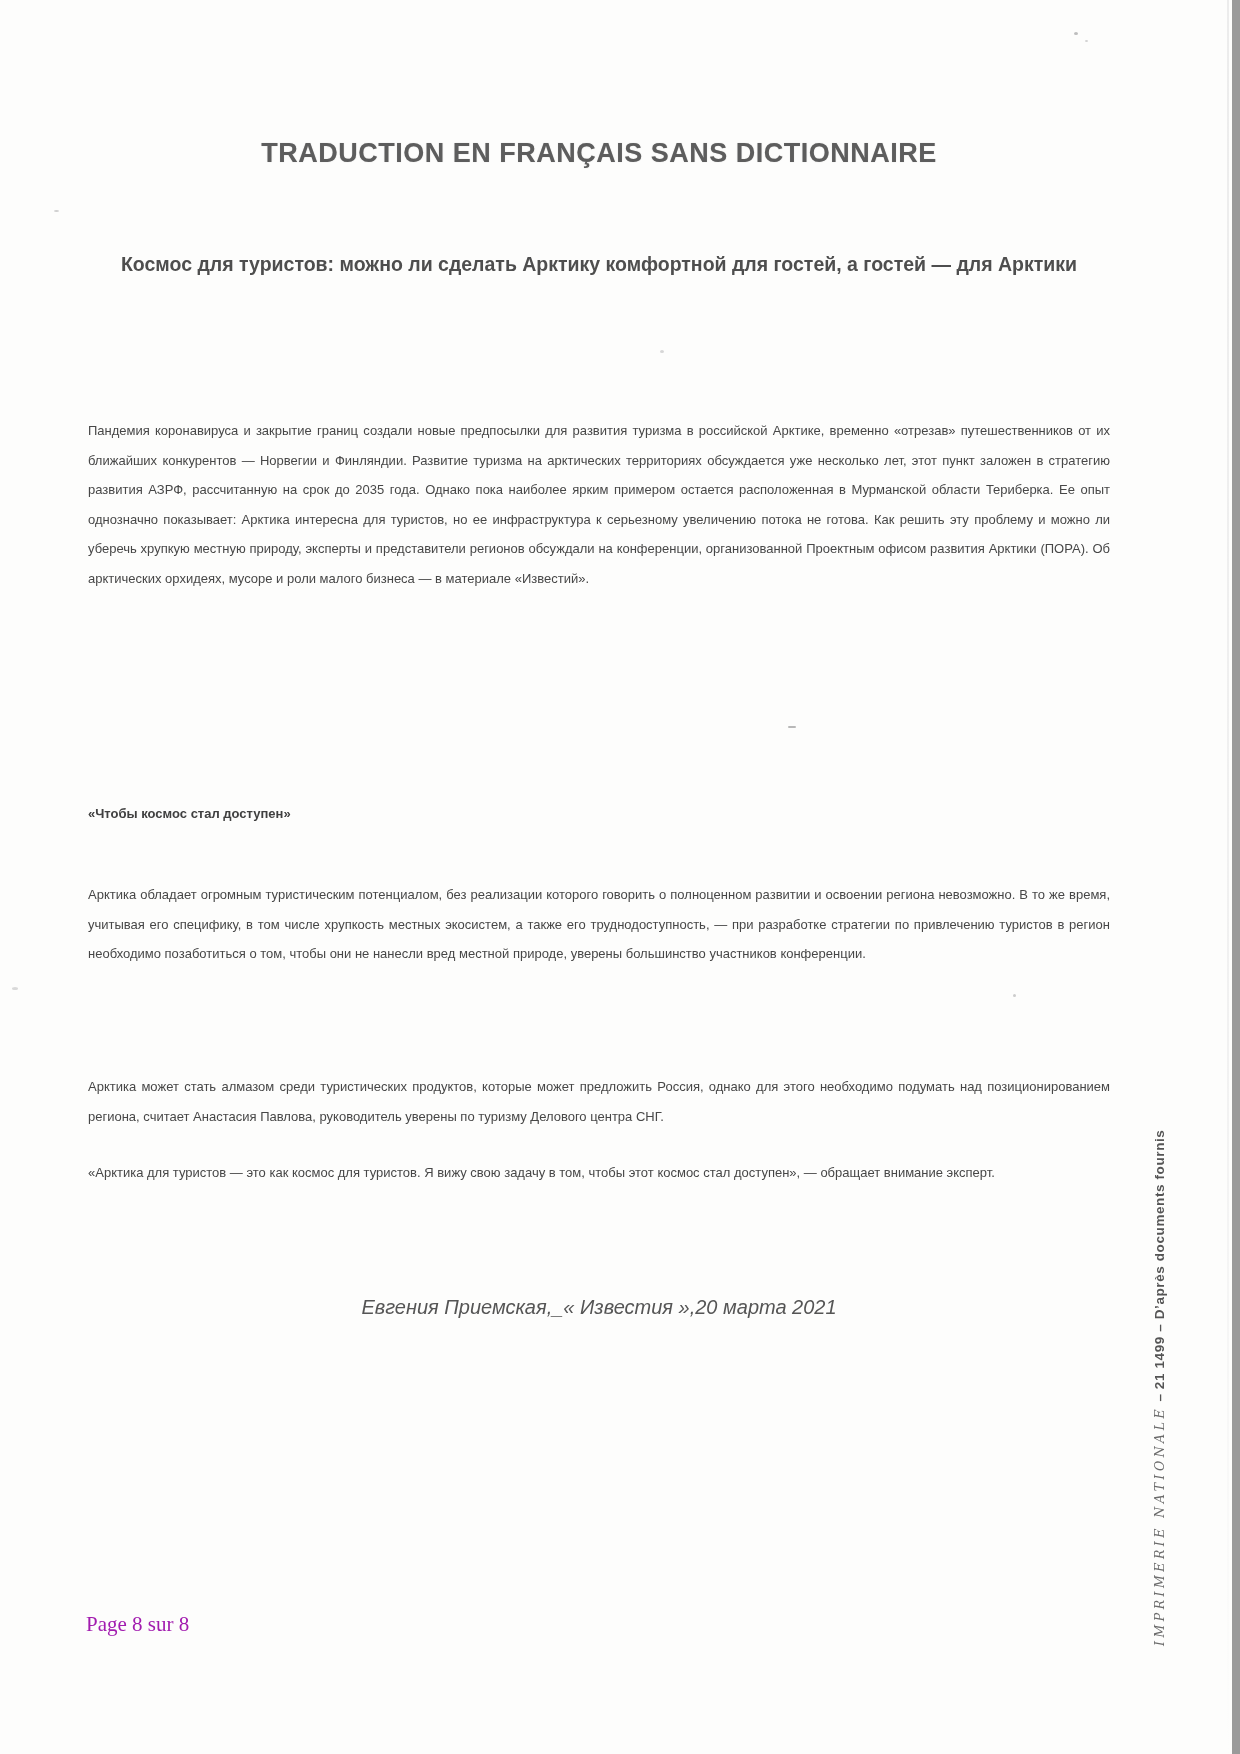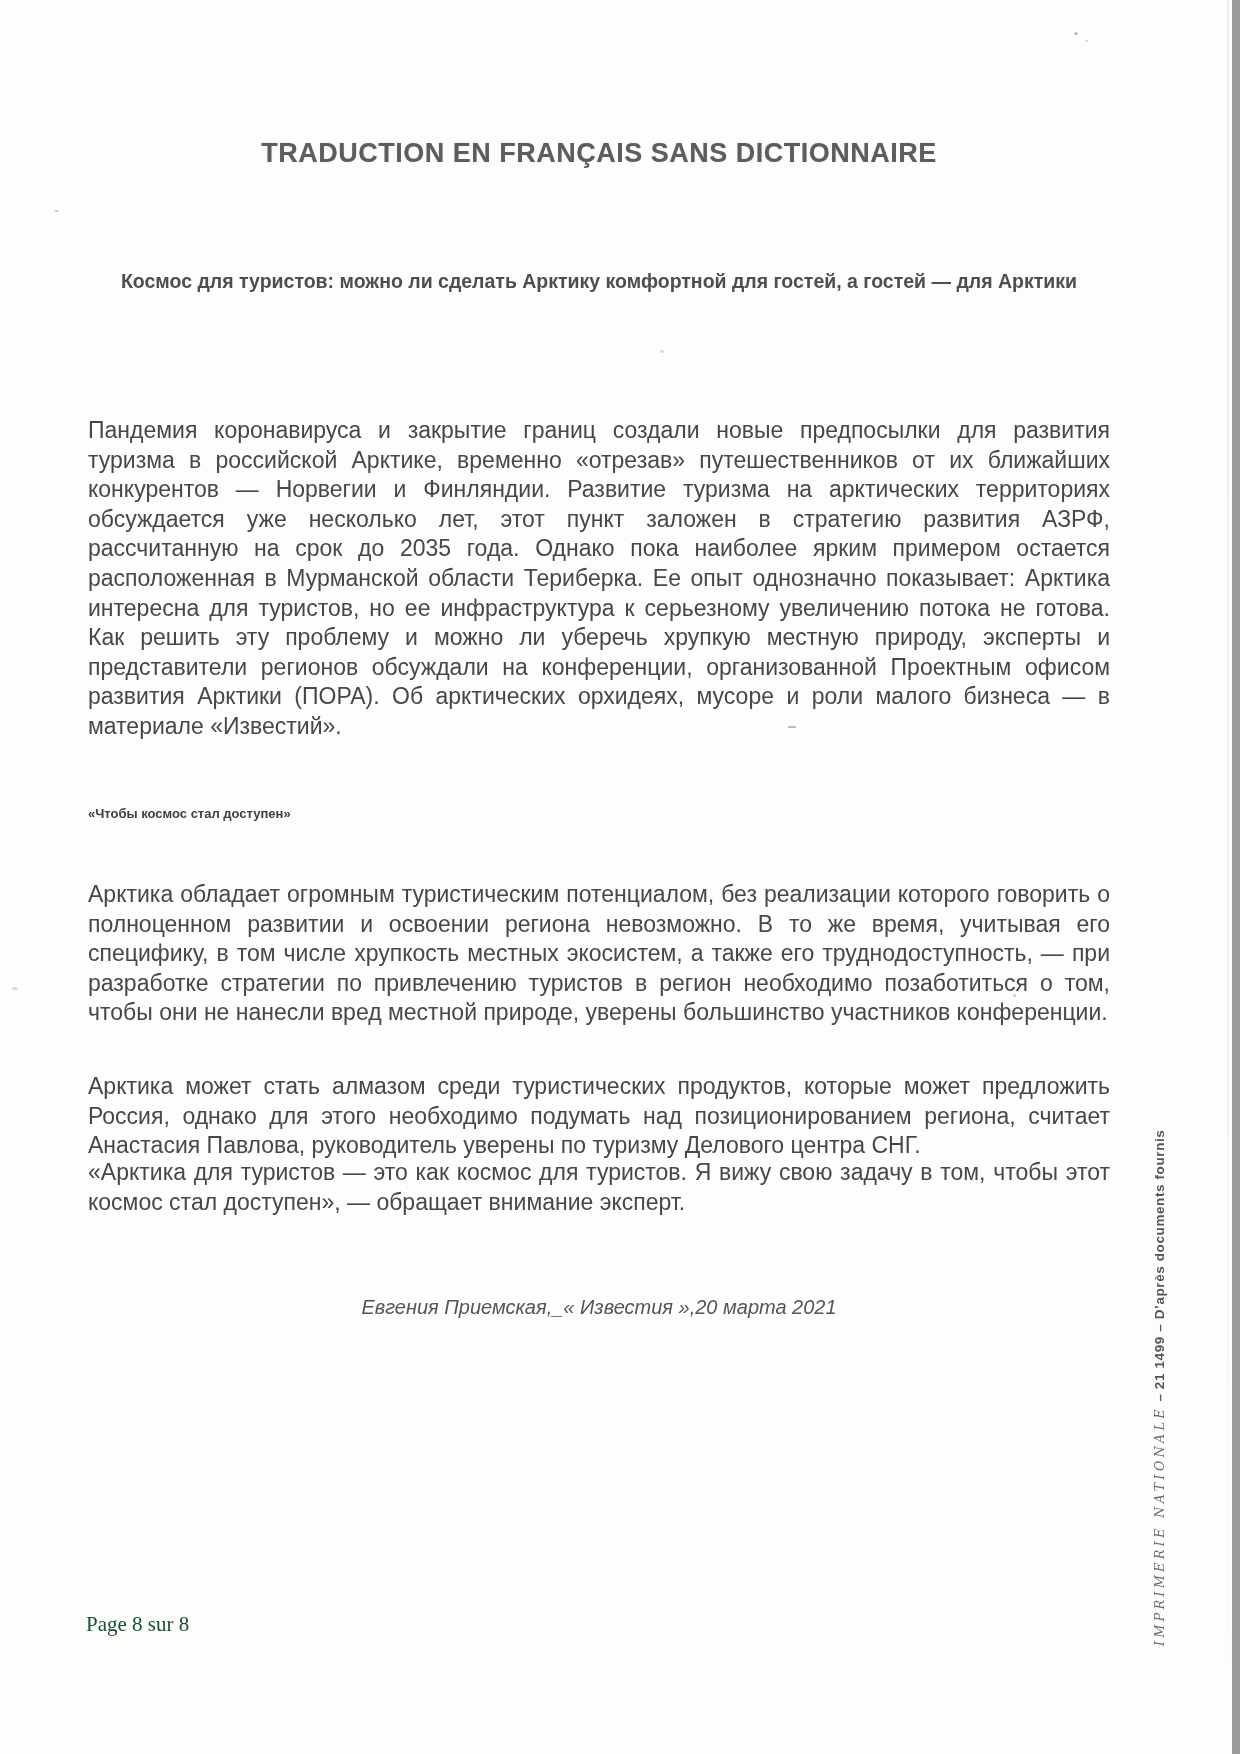--- a/index.html
+++ b/index.html
@@ -23,33 +23,32 @@
     color:#5d5d5d;
     text-shadow:0 0 1px rgba(90,90,90,0.35);
   }
   .headline{
     top:248px;
     text-align:center;
     font-size:19.5px;
     font-weight:bold;
     line-height:32px;
     color:#4e4e4e;
-    margin-top:17px;
   }
   .lede{
     top:316px;
     text-align:justify;
     font-size:19.5px;
     font-weight:bold;
     line-height:31px;
     color:#4e4e4e;
   }
   .para{
     text-align:justify;
-    font-size:23px;
+    font-size:13px;
     line-height:29.6px;
     color:#474747;
   }
   .intro{top:416px;}
   .section-heading{
     top:806px;
     font-size:13px;
     font-weight:bold;
     color:#404040;
   }
@@ -61,21 +60,21 @@
     text-align:center;
     font-style:italic;
     font-size:20px;
     color:#555555;
   }
   .footer{
     position:absolute;
     left:86px;top:1612px;
     font-family:"Liberation Serif", serif;
     font-size:21px;
-    color:#14532d;
+    color:#a21caf;
   }
   
   .imprint-box{
     position:absolute;
     left:1168px;top:1152px;
     width:22px;height:496px;
   }
   .imprint-rot{
     position:absolute;
     left:0;bottom:0;

